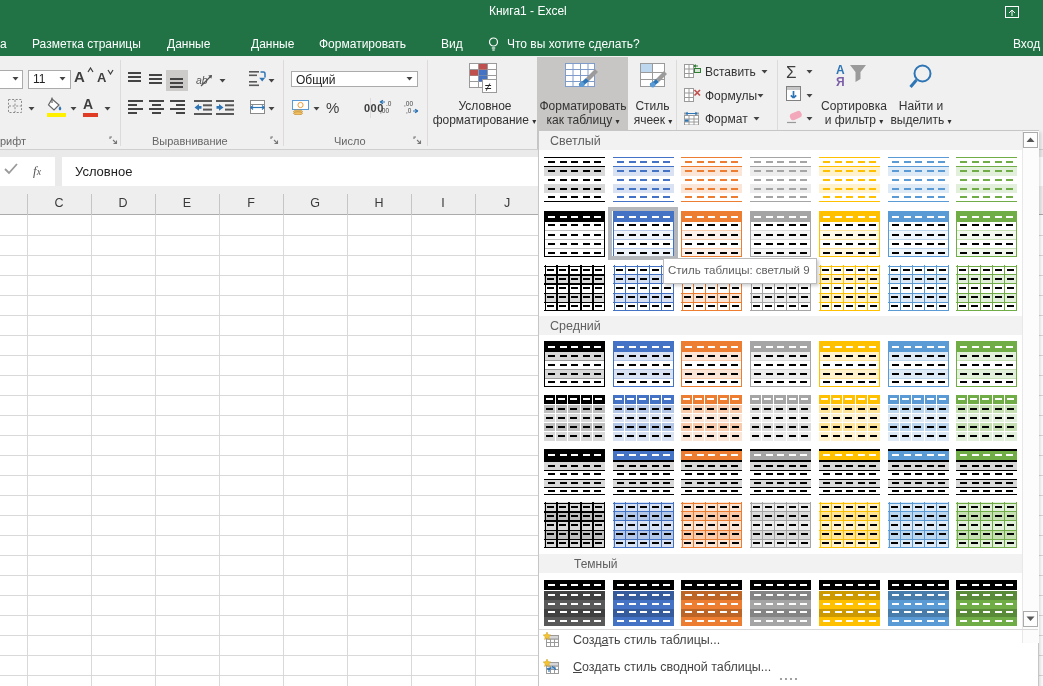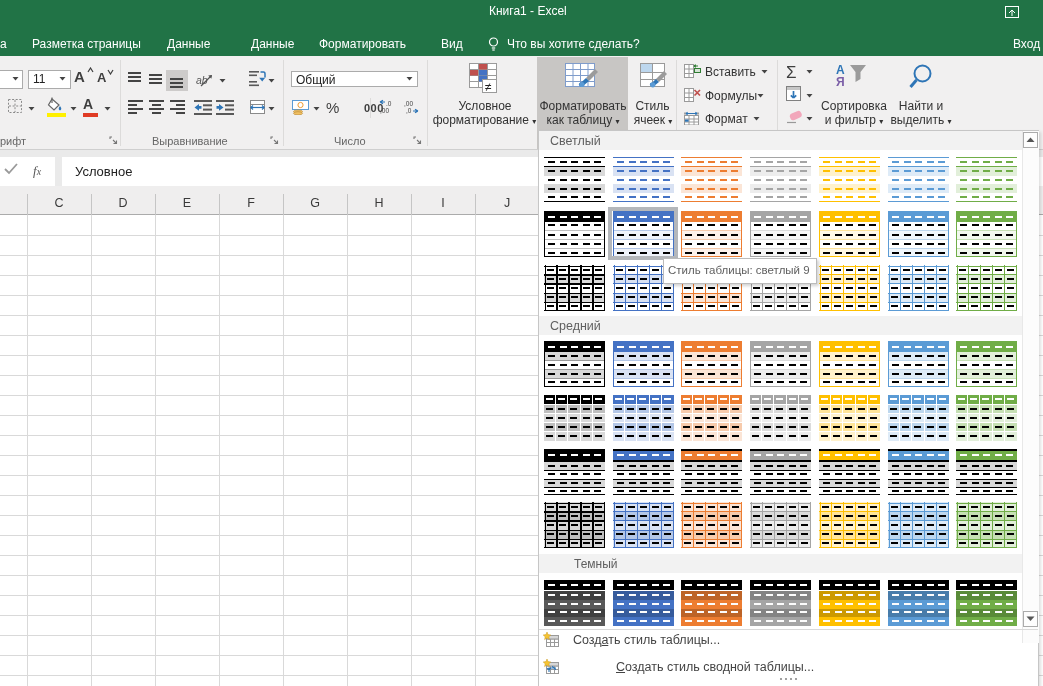--- a/index.html
+++ b/index.html
@@ -2761,21 +2761,21 @@
       <rect x="3.5" y="3.5" width="12" height="11" fill="#fff" stroke="#9a9a9a"></rect>
       <line x1="3.5" y1="7" x2="15.5" y2="7" stroke="#9a9a9a"></line>
       <line x1="3.5" y1="10.5" x2="15.5" y2="10.5" stroke="#9a9a9a"></line>
       <line x1="7.5" y1="3.5" x2="7.5" y2="14.5" stroke="#9a9a9a"></line>
       <line x1="11.5" y1="3.5" x2="11.5" y2="14.5" stroke="#9a9a9a"></line>
       <rect x="3.5" y="3.5" width="12" height="3.5" fill="#D6D6D6" stroke="#9a9a9a"></rect>
       <path d="M6 13 L6 9 L13 9 M6 11 l-1.8-1.8 M6 11 l1.8-1.8 M11 9 l-1.8-1.8 M11 9 l1.8 1.8" stroke="#2E75B6" stroke-width="1.1" fill="none"></path>
       <path d="M4 0 L5 2.6 L7.8 3 L5.8 4.8 L6.4 7.6 L4 6 L1.6 7.6 L2.2 4.8 L0.2 3 L3 2.6 Z" fill="#F7C431" stroke="#C89A20" stroke-width="0.5"></path>
     </svg>
   </div>
-<div class="a" style="left:573px;top:660px;font-size:12.5px;color:#444;margin-left:43px;"><span style="text-decoration:underline;">С</span>оздать стиль сводной таблицы...</div>
+<div class="a" style="left:573px;top:660px;font-size:12.5px;color:#444;"><span style="text-decoration:underline;">С</span>оздать стиль сводной таблицы...</div>
 <div class="a" style="left:779px;top:677px;">
     <svg width="20" height="4">
       <circle cx="2" cy="2" r="1.1" fill="#8a8a8a"></circle>
       <circle cx="7" cy="2" r="1.1" fill="#8a8a8a"></circle>
       <circle cx="12" cy="2" r="1.1" fill="#8a8a8a"></circle>
       <circle cx="17" cy="2" r="1.1" fill="#8a8a8a"></circle>
     </svg>
   </div>
 <div class="a" style="left:663px;top:258px;width:154px;height:26px;background:#fff;border:1px solid #BBBBBB;box-sizing:border-box;box-shadow:2px 2px 3px rgba(0,0,0,0.18);z-index:50;"></div>
 <div class="a" style="left:668px;top:264px;font-size:11.5px;color:#5f5f5f;z-index:51;white-space:nowrap;">Стиль таблицы: светлый 9</div>

